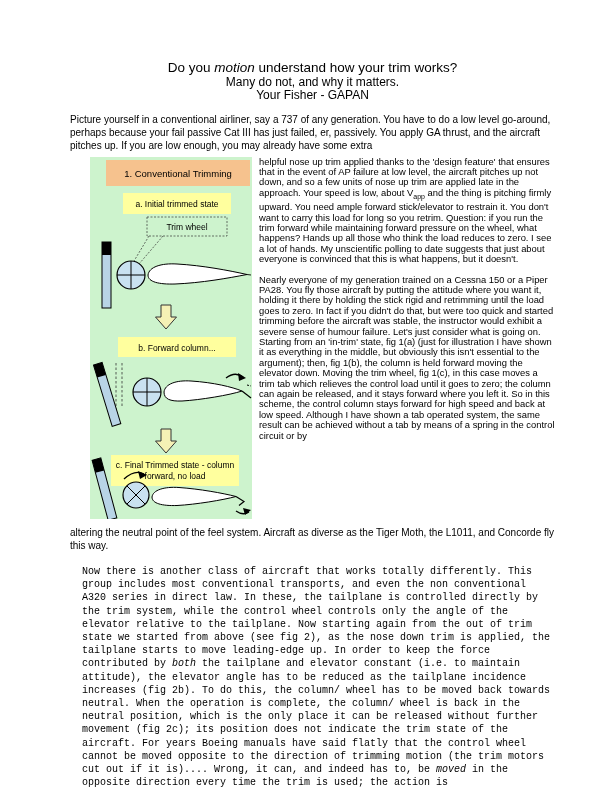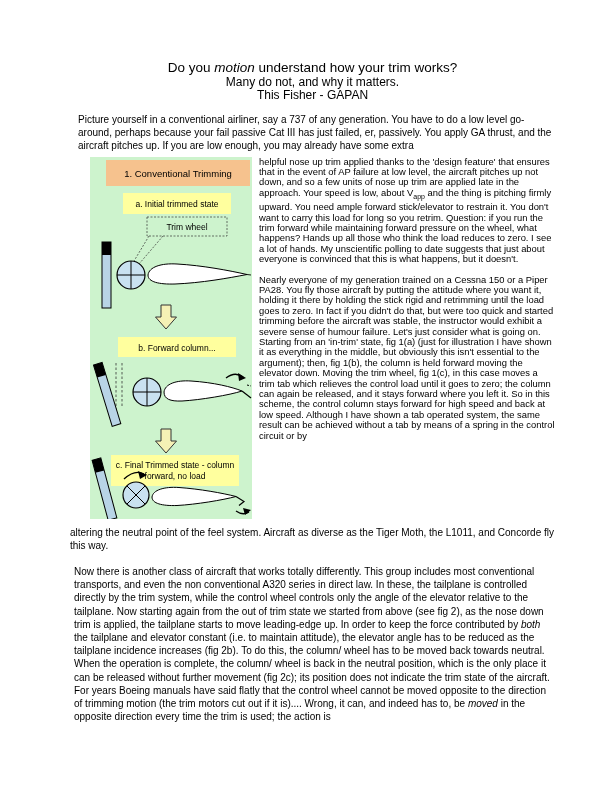--- a/index.html
+++ b/index.html
@@ -9,38 +9,38 @@
     background:#ffffff;
     box-sizing:border-box;
     padding:60px 57px 0 70px;
     font-family:"Liberation Sans", sans-serif;
     color:#000;
     overflow:hidden;
   }
   .title { text-align:center; font-size:13.5px; line-height:16px; margin:0; font-weight:normal; }
   .subtitle, .author { text-align:center; font-size:12px; line-height:13px; }
   .bodytext { font-size:10px; line-height:13.2px; text-align:left; }
-  .intro { margin:11px 0 4px 8px; }
+  .intro { margin:11px 0 4px 0; }
   .fig-row { display:flex; align-items:flex-start; }
   .figure-svg { margin-left:20px; flex:0 0 auto; display:block; }
   .col-text { flex:1; margin-left:7px; font-size:9.4px; line-height:10.4px; }
   .col-text p { margin:0 0 10px 0; }
   .cont { margin:7px 0 8px 0; }
-  .final { margin:13px 0 0 4px; }
+  .final { margin:13px 0 0 12px;font-family:Liberation Mono, monospace; }
   sub { font-size:7px; }
   svg text { font-family:"Liberation Sans", sans-serif; fill:#000; }
 </style>
 </head>
 <body>
 
 <div class="page">
 
   <h1 class="title"><span>Do you </span><i>motion</i><span> understand how your trim works?</span></h1>
   <div class="subtitle">Many do not, and why it matters.</div>
-  <div class="author">This Fisher - GAPAN</div>
+  <div class="author">Your Fisher - GAPAN</div>
 
   <p class="bodytext intro"><span>Picture yourself in a conventional airliner, say a 737 of any generation. You have to do a low level go-around, perhaps because your fail passive Cat III has just failed, er, passively. You apply GA thrust, and the aircraft pitches up. If you are low enough, you may already have some extra</span></p>
 
   <div class="fig-row">
 
     <svg class="figure-svg" width="162" height="362" viewBox="0 0 162 362">
       <rect x="0" y="0" width="162" height="362" fill="#cdf3cd"></rect>
 
       <rect x="16" y="3" width="144" height="26" fill="#f6c28e"></rect>
       <text x="88" y="20" text-anchor="middle" font-size="9.5">1. Conventional Trimming</text>

